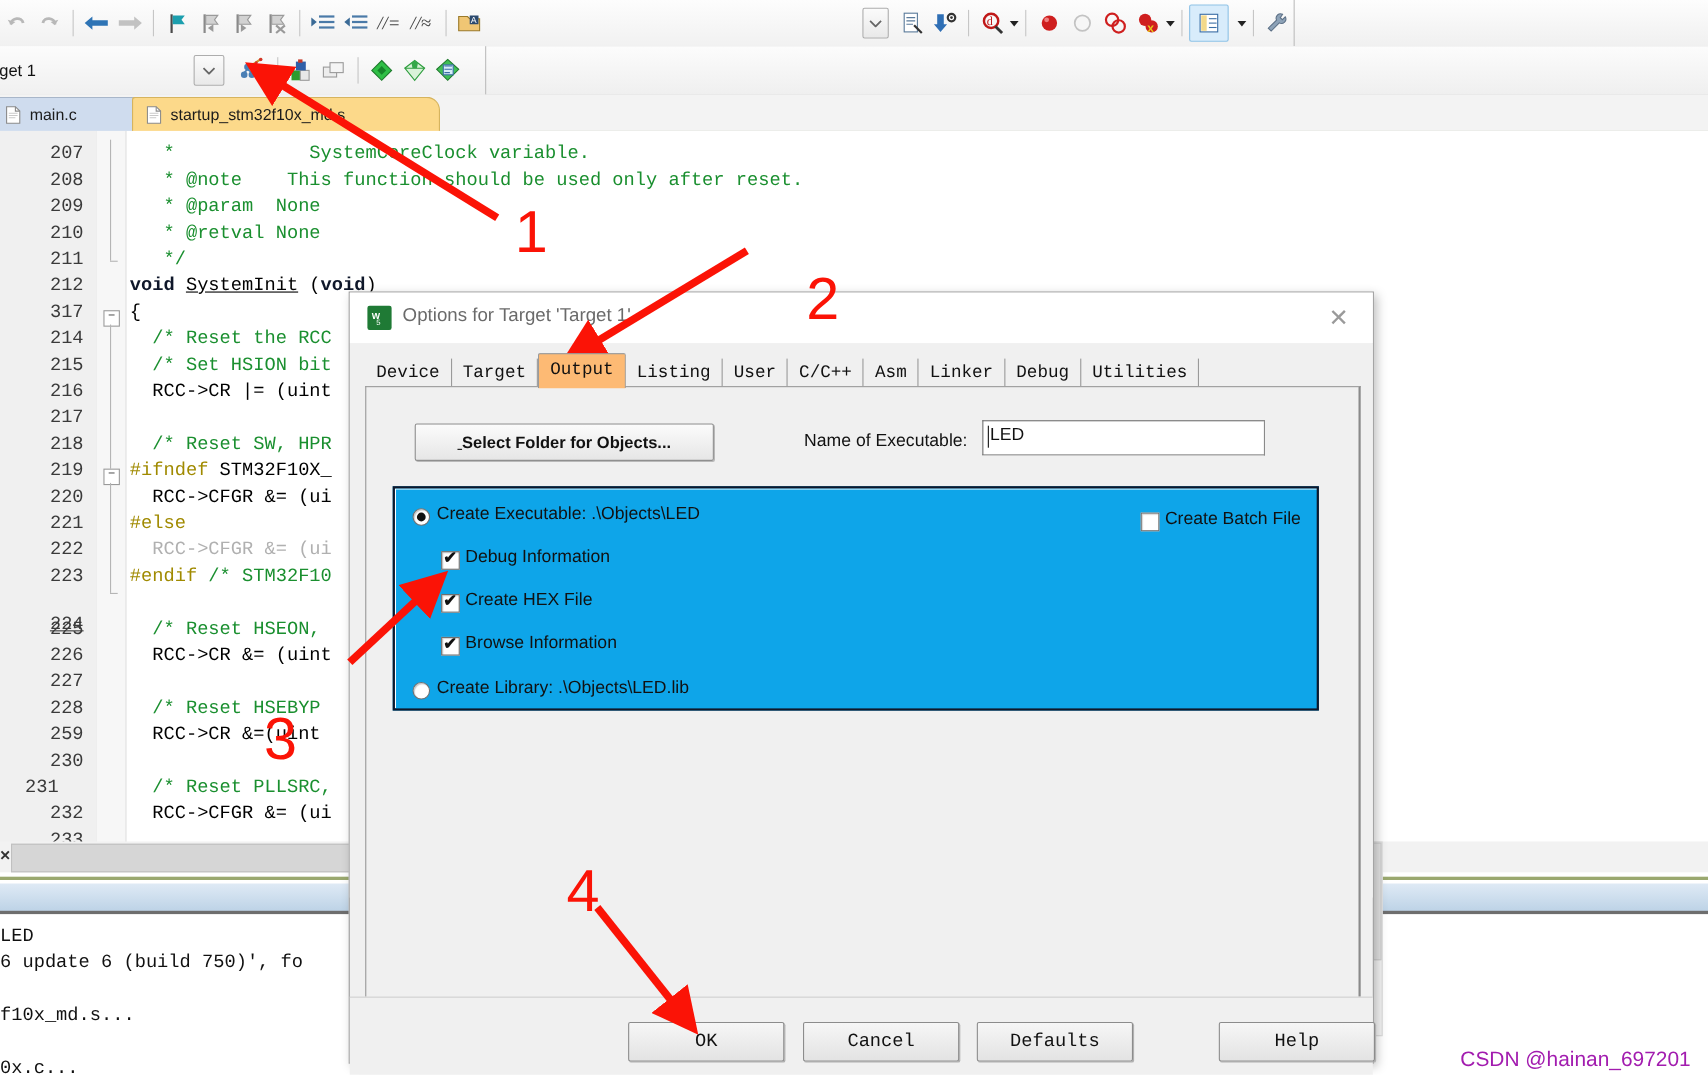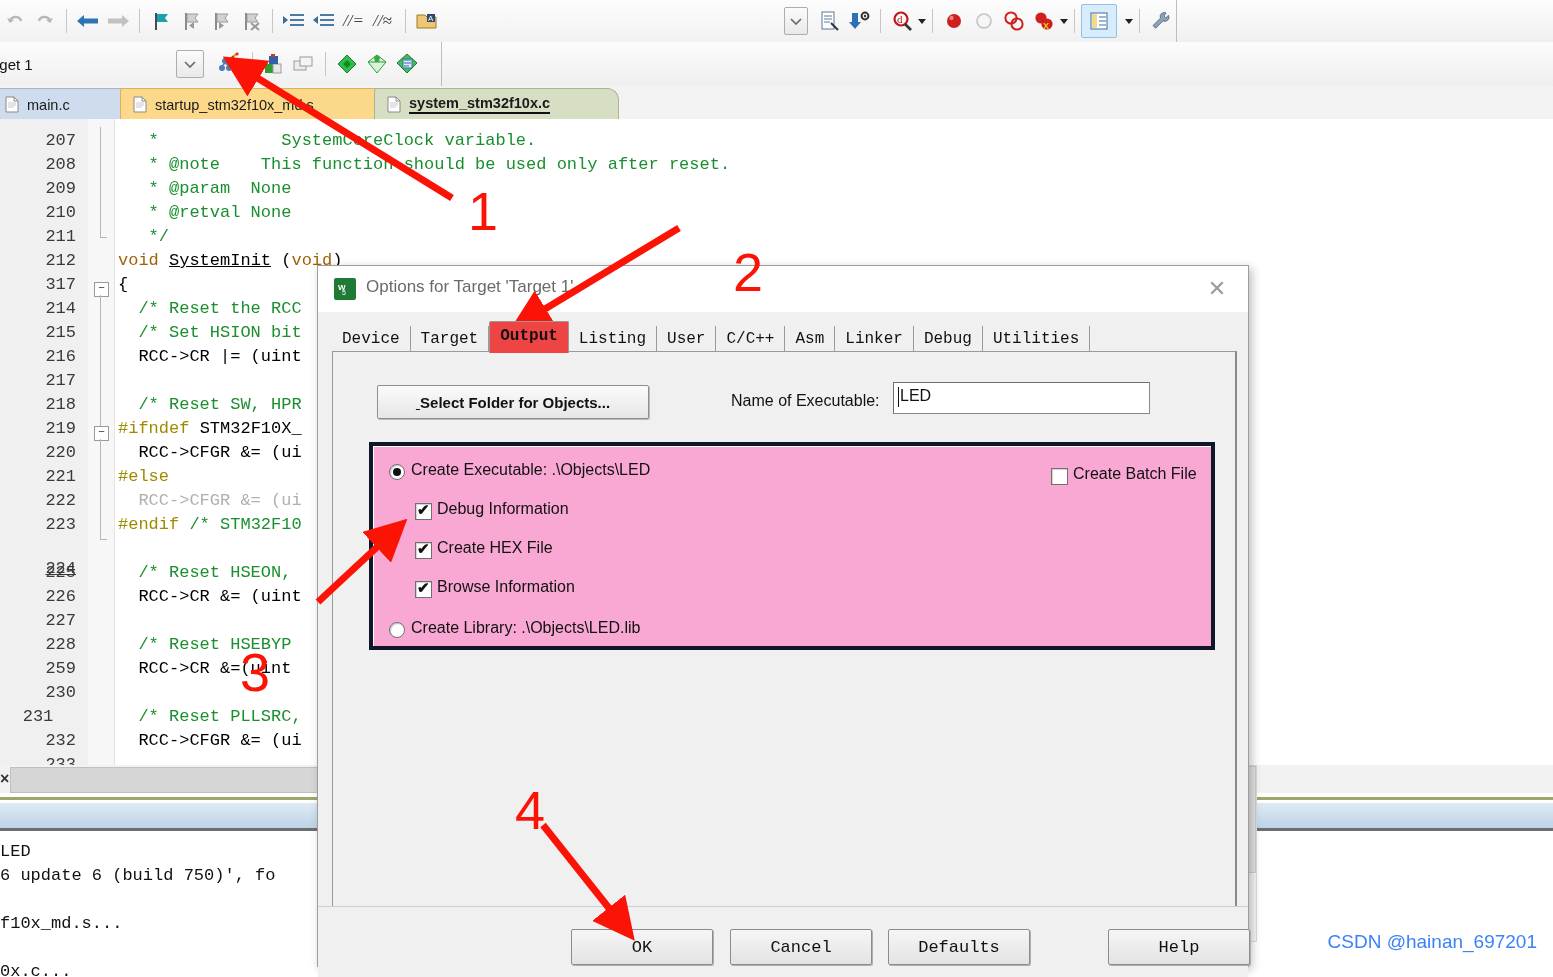--- a/index.html
+++ b/index.html
@@ -60,21 +60,21 @@
     position:absolute;left:0;top:119px;width:1553px;height:650px;background:#ffffff;
     overflow:hidden;
   }
   #gutter{position:absolute;left:0;top:0;width:88px;height:650px;background:#f0f0f0;border-right:1px solid #d9d9d9;}
   #foldbar{position:absolute;left:88px;top:0;width:26px;height:650px;background:#f7f7f7;border-right:1px solid #e2e2e2;}
   .lnum{position:absolute;left:0;width:76px;text-align:right;color:#3a3a3a;
     font-family:"Liberation Mono","DejaVu Sans Mono",monospace;font-size:17px;height:24px;line-height:24px;}
   .ctext{position:absolute;left:118px;height:24px;line-height:24px;white-space:pre;
     font-family:"Liberation Mono","DejaVu Sans Mono",monospace;font-size:17px;color:#000;}
   .c-cmt{color:#1a8f2f;}
-  .c-kw{color:#a16207;}
+  .c-kw{color:#0f172a;font-weight:bold;}
   .c-pre{color:#a08a00;}
   .c-dim{color:#b0b0b0;}
   .c-fn{color:#000;text-decoration:underline;}
   .foldbox{position:absolute;left:94px;width:13px;height:13px;border:1px solid #9a9a9a;background:#fff;
     font-size:11px;line-height:11px;text-align:center;color:#333;
     font-family:"Liberation Mono",monospace;}
   .foldline{position:absolute;left:100px;width:1px;background:#b5b5b5;}
   .foldtick{position:absolute;left:100px;width:7px;height:1px;background:#b5b5b5;}
   #bl-header{position:absolute;left:0;top:765px;width:1553px;height:28px;background:#f2f2f2;}
   #bl-tabbox{position:absolute;left:10px;top:767px;width:1230px;height:24px;background:#d6d6d6;border:1px solid #c0c0c0;}
@@ -103,41 +103,41 @@
     font-size:22px;color:#9a9a9a;}
   #dlg-body{position:absolute;left:0;top:46px;width:930px;height:504px;background:#f0f0f0;}
 
   #tabs{position:absolute;left:14px;top:10px;height:30px;display:flex;align-items:flex-end;}
   .dtab{
     height:26px;line-height:26px;padding:0 10px;font-size:16px;color:#111;
     font-family:"Liberation Mono","DejaVu Sans Mono",monospace;
     border-right:1px solid #9a9a9a;
   }
   .dtab.active{
-    height:31px;line-height:29px;background:#ef4444;
+    height:31px;line-height:29px;background:#fdba74;
     border:1px solid #9a9a9a;border-bottom:none;border-radius:2px 2px 0 0;
-    margin-bottom:-1px;position:relative;z-index:2;font-weight:bold;
+    margin-bottom:-1px;position:relative;z-index:2;
   }
   #tabpage{position:absolute;left:14px;top:39px;width:902px;height:555px;background:#f0f0f0;
     border:1px solid #9a9a9a;border-right:2px solid #8a8a8a;}
 
   .winbtn{
     background:linear-gradient(#fbfbfb,#e6e6e6);border:1px solid #8f8f8f;
     border-radius:2px;font-size:15px;color:#111;display:flex;align-items:center;justify-content:center;
     box-shadow:1px 1px 0 #b9b9b9;
   }
   #btn-select-folder{position:absolute;left:44px;top:33px;width:270px;height:32px;font-weight:bold;}
   #lbl-name-exec{position:absolute;left:398px;top:40px;font-size:16px;color:#111;}
   #input-name-exec{position:absolute;left:560px;top:30px;width:255px;height:30px;
     background:#fff;border:1px solid #8a8a8a;border-top-color:#6f6f6f;border-left-color:#6f6f6f;}
   #input-name-exec .val{position:absolute;left:6px;top:4px;font-size:16px;color:#111;}
   #input-caret{position:absolute;left:4px;top:4px;width:1px;height:20px;background:#111;}
 
-  #groupbox{position:absolute;left:36px;top:90px;width:838px;height:200px;
-    background:#f9a8d4;border:4px solid #0f172a;box-shadow:inset 1px 1px 0 #fff;}
+  #groupbox{position:absolute;left:24px;top:90px;width:838px;height:200px;
+    background:#0ea5e9;border:2px solid #0f172a;box-shadow:inset 1px 1px 0 #fff;}
 
   .radio{position:absolute;width:14px;height:14px;border-radius:50%;
     background:#fff;border:1px solid #707070;box-shadow:inset 1px 1px 1px rgba(0,0,0,.22);}
   .radio .dot{position:absolute;left:3px;top:3px;width:8px;height:8px;border-radius:50%;background:#111;}
   .cbox{position:absolute;width:15px;height:15px;background:#fff;border:1px solid #6f6f6f;
     box-shadow:inset 1px 1px 1px rgba(0,0,0,.18);}
   .cbox .tick{position:absolute;left:1px;top:-2px;font-size:15px;line-height:15px;color:#111;font-weight:bold;}
   .optlabel{position:absolute;font-size:16px;color:#111;white-space:nowrap;}
   .dlgbtn{
     position:absolute;background:linear-gradient(#f6f6f6,#e3e3e3);
@@ -148,21 +148,21 @@
   #dlg-footer{position:absolute;left:0;top:594px;width:930px;height:106px;background:#f0f0f0;border-top:1px solid #cfcfcf;}
   #dbtn-ok{left:253px;top:22px;width:140px;height:34px;}
   #dbtn-cancel{left:412px;top:22px;width:140px;height:34px;}
   #dbtn-defaults{left:570px;top:22px;width:140px;height:34px;}
   #dbtn-help{left:790px;top:22px;width:140px;height:34px;}
 
   
   #annots{position:absolute;left:0;top:0;width:1553px;height:977px;pointer-events:none;}
   .anum{position:absolute;color:#fb1306;font-size:54px;line-height:54px;
     font-family:"Liberation Sans",sans-serif;font-weight:400;}
-  #watermark{position:absolute;right:16px;bottom:24px;font-size:19px;color:#3b82f6;}
+  #watermark{position:absolute;right:16px;bottom:2px;font-size:19px;color:#a21caf;}
 </style>
 </head>
 <body>
 
 <div id="toolbar-row1">
   <div class="tbwrap">
     <div class="tbtn" title="Undo">
       <svg width="22" height="22" viewBox="0 0 22 22">
           <path d="M6 12 C6 6,16 5,17 11" stroke="#b8b8b8" stroke-width="2.6" fill="none"></path>
           <path d="M3 8 L6 13 L10 10 Z" fill="#b8b8b8"></path>
@@ -411,32 +411,20 @@
     <svg class="pageicon" viewBox="0 0 14 17">
         <path d="M1 1 h8 l4 4 v11 h-12 z" fill="#fff" stroke="#8a8a8a"></path>
         <path d="M9 1 v4 h4" fill="none" stroke="#8a8a8a"></path>
         <g stroke="#c9c9c9">
           <line x1="3" y1="7" x2="11" y2="7"></line>
           <line x1="3" y1="9" x2="11" y2="9"></line>
           <line x1="3" y1="11" x2="9" y2="11"></line>
         </g>
       </svg>
     <span class="tabtext">startup_stm32f10x_md.s</span>
-  </div>
-  <div class="ftab" id="tab-system">
-    <svg class="pageicon" viewBox="0 0 14 17">
-        <path d="M1 1 h8 l4 4 v11 h-12 z" fill="#fff" stroke="#8a8a8a"></path>
-        <path d="M9 1 v4 h4" fill="none" stroke="#8a8a8a"></path>
-        <g stroke="#c9c9c9">
-          <line x1="3" y1="7" x2="11" y2="7"></line>
-          <line x1="3" y1="9" x2="11" y2="9"></line>
-          <line x1="3" y1="11" x2="9" y2="11"></line>
-        </g>
-      </svg>
-    <span class="tabtext">system_stm32f10x.c</span>
   </div>
 </div>
 
 <div id="code-area">
   <div id="gutter"></div>
   <div id="foldbar"></div>
   <div id="code-lines">
       <div class="lnum" style="top: 10px;">207</div>
       <div class="ctext" style="top: 10px;"><span class="c-cmt">   *            SystemCoreClock variable.</span></div>
       <div class="lnum" style="top: 34px;">208</div>

